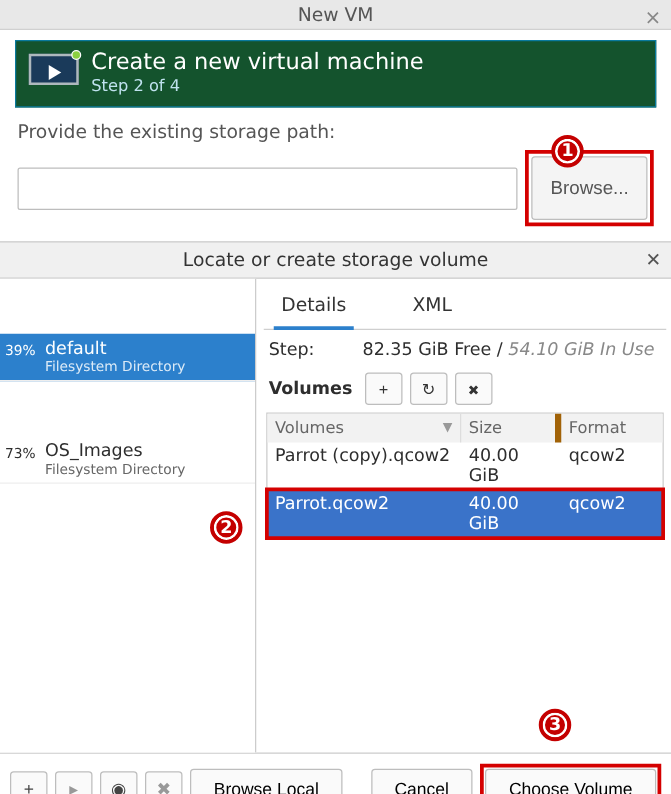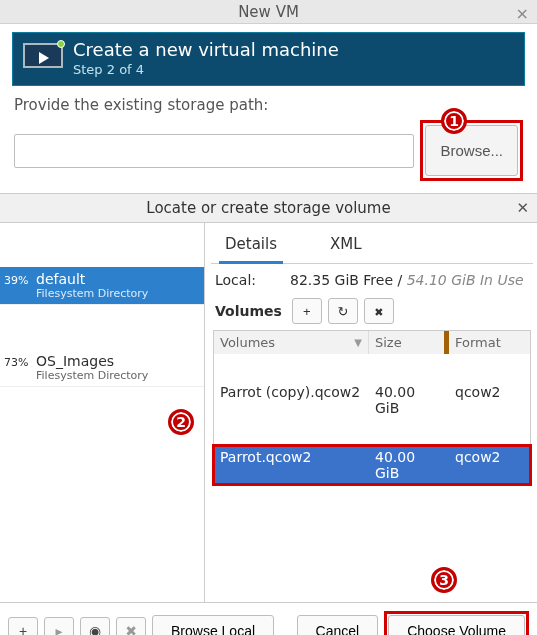--- a/index.html
+++ b/index.html
@@ -5,21 +5,21 @@
   * { box-sizing: border-box; margin: 0; padding: 0; }
   body { font-family: "DejaVu Sans", "Liberation Sans", sans-serif; font-size: 13px; color: #2e2e2e; background: #fff; width: 537px; }
   
   
   .newvm-titlebar { background: #e8e8e8; border-bottom: 1px solid #d0d0d0; height: 24px; display: flex; align-items: center; justify-content: center; position: relative; }
   .newvm-titlebar .title { font-size: 15px; color: #555; }
   .newvm-titlebar .close { position: absolute; right: 8px; top: 4px; color: #888; font-size: 16px; cursor: pointer; }
   
   
   .banner-wrap { padding: 8px 12px 6px 12px; }
-  .banner { background: #0c4a6e; color: #fff; display: flex; align-items: center; padding: 6px 10px 8px 10px; border: 1px solid #0a7a9d; }
+  .banner { background: #14532d; color: #fff; display: flex; align-items: center; padding: 6px 10px 8px 10px; border: 1px solid #0a7a9d; }
   .banner .monitor { width: 40px; height: 30px; margin-right: 10px; position: relative; }
   .banner .monitor .screen { width: 40px; height: 25px; background: #1a3a5a; border: 2px solid #aeb8bd; position: relative; }
   .banner .monitor .screen::after { content:""; position:absolute; left:14px; top:7px; width:0; height:0; border-left:10px solid #fff; border-top:6px solid transparent; border-bottom:6px solid transparent; }
   .banner .monitor .dot { position:absolute; right:-2px; top:-3px; width:8px; height:8px; background:#8bd040; border-radius:50%; border:1px solid #fff; }
   .banner .txt .t1 { font-size: 18px; }
   .banner .txt .t2 { font-size: 13px; color: #bfe2ee; margin-top:2px; }
   
   
   .pathlabel { padding: 4px 14px 6px 14px; color: #555; font-size: 15px; }
   .pathrow { display:flex; padding: 0 14px 12px 14px; gap:6px; align-items:center; }
@@ -55,21 +55,21 @@
   
   .vol-head { display:flex; align-items:center; gap:6px; padding: 2px 4px 6px 4px; }
   .vol-head .lbl { font-weight:bold; font-size:14px; margin-right:4px;}
   .smallbtn { width:30px; height:26px; background:#fafafa; border:1px solid #bdbdbd; border-radius:3px; cursor:pointer; display:flex; align-items:center; justify-content:center; font-size:13px; color:#333; }
   
   .vol-table { border:1px solid #ccc; margin:0 2px; }
   .vol-thead { display:flex; background:#f2f2f2; font-size:13px; color:#666; }
   .vol-thead .c1 { flex:0 0 155px; padding:4px 6px; border-right:1px solid #ddd; display:flex; align-items:center; justify-content:space-between;}
   .vol-thead .c2 { flex:0 0 80px; padding:4px 6px; border-right:5px solid #a16207;}
   .vol-thead .c3 { flex:1; padding:4px 6px;}
-  .vol-row { display:flex; font-size:14px;margin-top:27px; }
+  .vol-row { display:flex; font-size:14px; }
   .vol-row .c1 { flex:0 0 155px; padding:3px 6px;}
   .vol-row .c2 { flex:0 0 80px; padding:3px 6px;}
   .vol-row .c3 { flex:1; padding:3px 6px;}
   .vol-row.sel { background:#3a73c9; color:#fff; }
   .vol-row.selbox { outline:3px solid #d40000; outline-offset:-1px; }
   
   
   .bottombar { display:flex; align-items:center; padding:8px 8px; gap:6px; }
   .tbtn { width:30px; height:28px; background:#fafafa; border:1px solid #bdbdbd; border-radius:3px; cursor:pointer; display:flex; align-items:center; justify-content:center; font-size:14px; color:#444;}
   .tbtn.dim { color:#999; }
@@ -141,21 +141,21 @@
     </div>
   </div>
 
   <div class="right">
     <div class="tabs">
       <div class="tab active">Details</div>
       <div class="tab">XML</div>
     </div>
     <div class="info">
       <div class="info-row">
-        <span class="lab">Local:</span>
+        <span class="lab">Step:</span>
         <span class="val"><span>82.35 GiB Free /</span> <span class="dim">54.10 GiB In Use</span></span>
       </div>
     </div>
     <div class="vol-head">
       <span class="lbl">Volumes</span>
       <button class="smallbtn">
           <span>+</span>
         </button>
       <button class="smallbtn">
           <span class="refresh-ico"></span>

